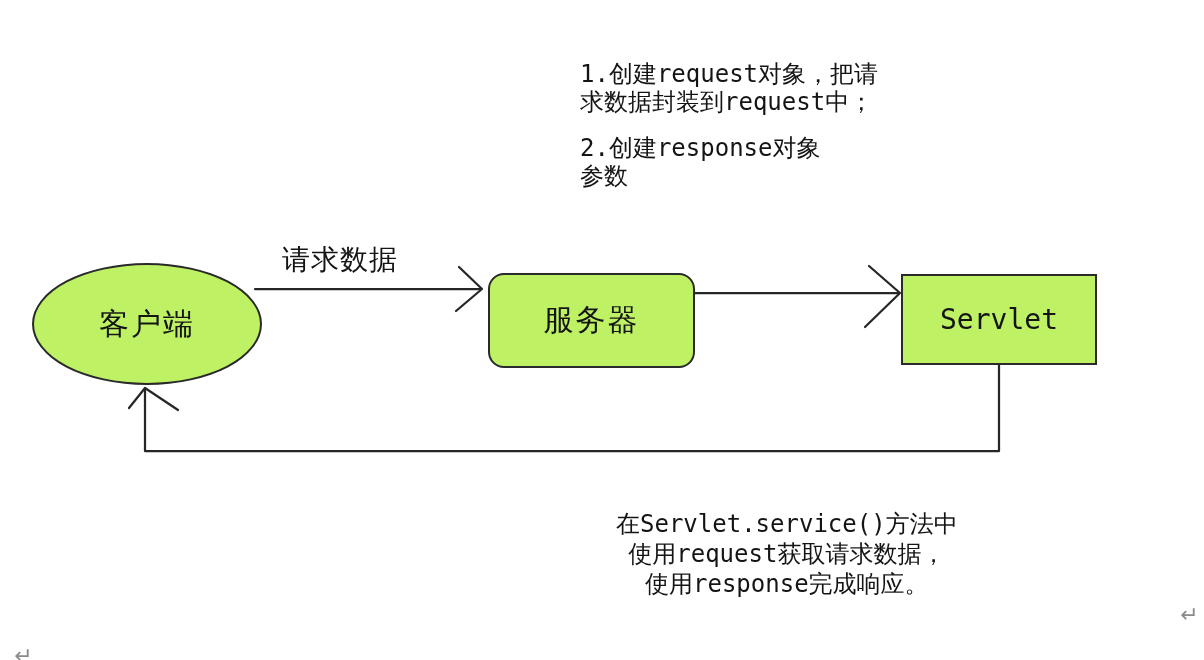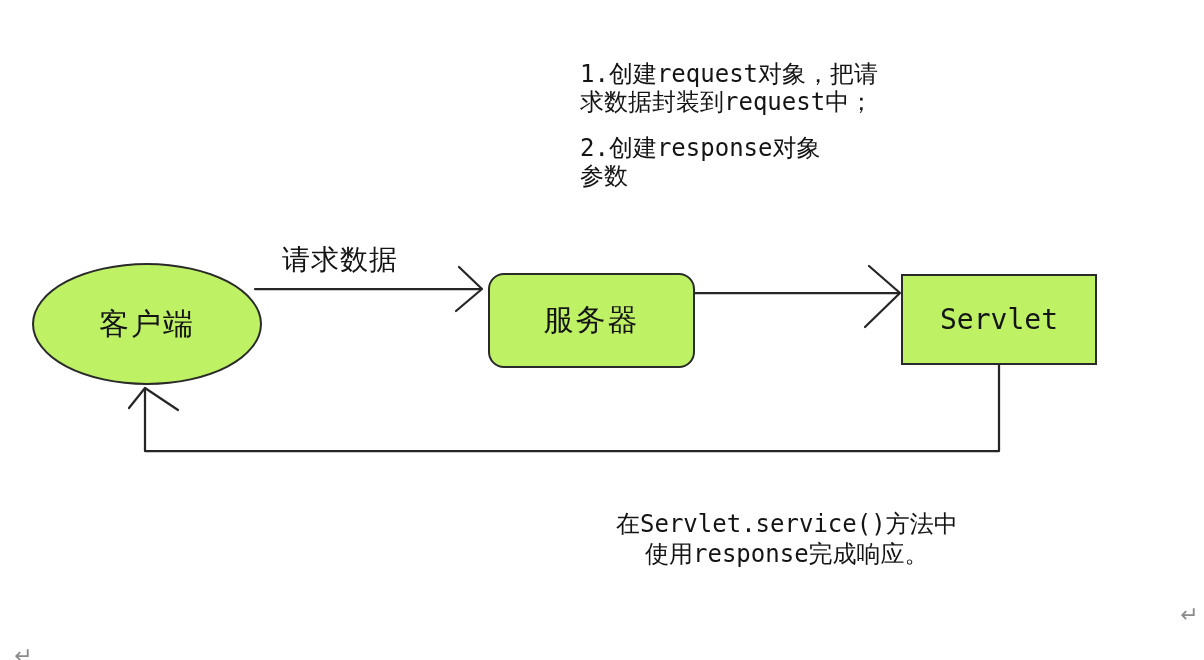--- a/index.html
+++ b/index.html
@@ -91,19 +91,20 @@
     <div class="line">1.创建request对象，把请</div>
     <div class="line">求数据封装到request中；</div>
   </div>
   <div class="note top-note-p2">
     <div class="line">2.创建response对象</div>
     <div class="line">参数</div>
   </div>
 
   <div class="note bottom-note">
     <div class="line">在Servlet.service()方法中</div>
+    <div class="line">使用request获取请求数据，</div>
     <div class="line">使用response完成响应。</div>
   </div>
 
   <div class="pmark pmark-1">↵</div>
   <div class="pmark pmark-2">↵</div>
 
 </div>
 
 </body></html>

